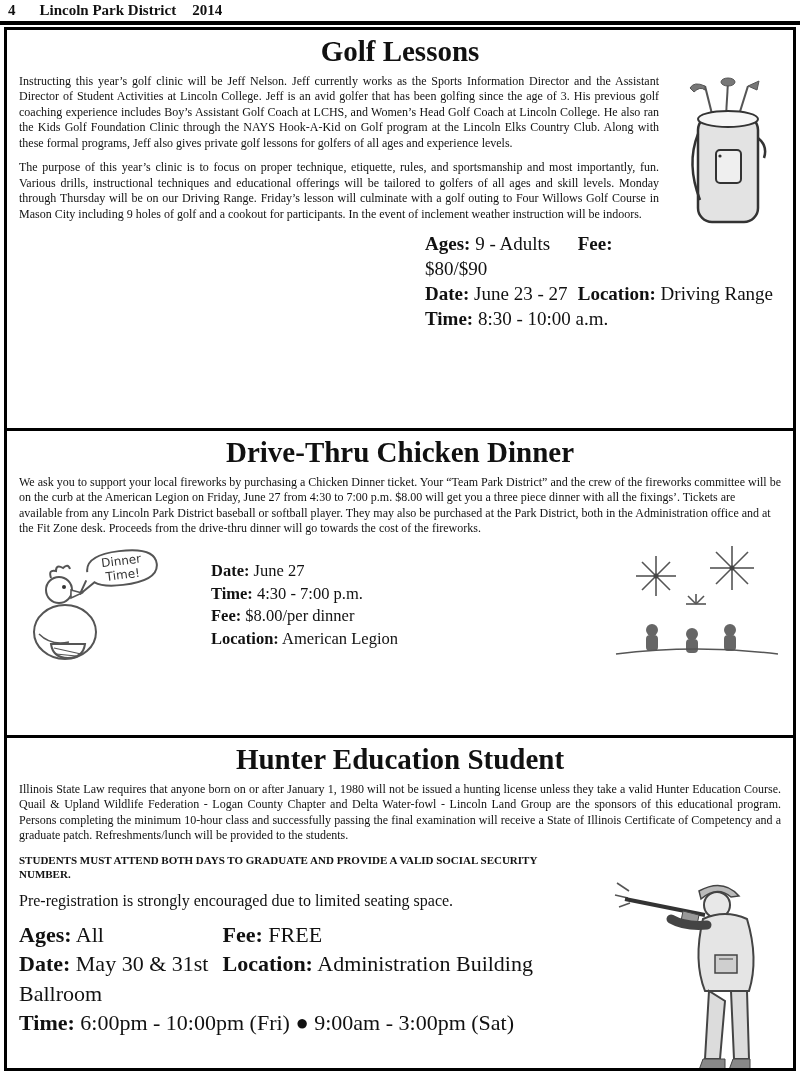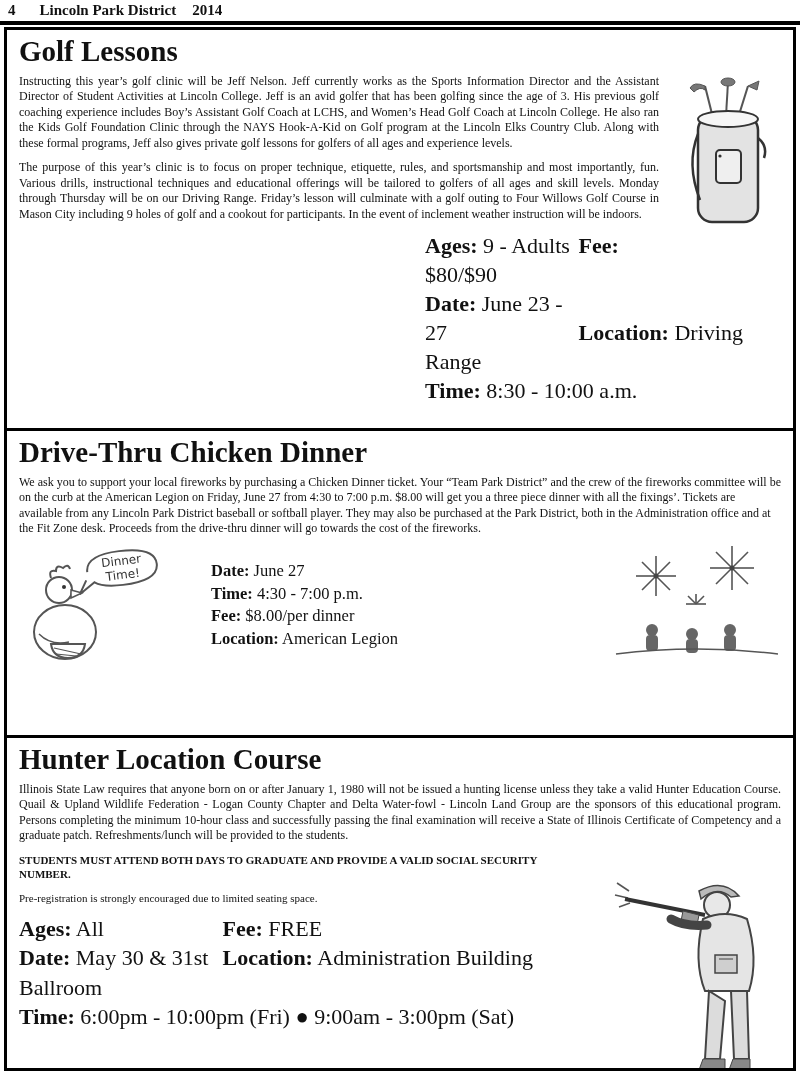--- a/index.html
+++ b/index.html
@@ -10,39 +10,39 @@
   .masthead .num{margin-right:24px}
   .masthead .title{margin-right:16px}
   .rule{height:4px;background:#000;margin:1px 0 2px}
 
   .section{border:3px solid #000;margin:0 4px;padding:4px 12px 2px;overflow:hidden}
   .section + .section{border-top:none}
   #golf-section{height:404px}
   #chicken-section{height:307px}
   #hunter-section{height:333px}
 
-  .sec-title{text-align:left;font-size:29px;font-weight:bold;margin:1px 0 6px}
+  .sec-title{text-align:center;font-size:29px;font-weight:bold;margin:1px 0 6px}
   p.body{font-size:12px;line-height:1.29;margin-bottom:9px}
   .justify{text-align:justify}
 
   .golfbag{float:right;margin:2px 0 6px 10px}
 
-  .golf-details{margin-left:406px;font-size:22px;line-height:1.32;margin-top:2px}
+  .golf-details{margin-left:406px;font-size:19px;line-height:1.32;margin-top:2px}
   .dcol1{display:inline-block;width:148px}
   .hcol1{display:inline-block;width:198px}
   b.lbl{font-weight:bold}
 
   .chicken-bottom{display:flex;align-items:flex-start;margin-top:2px}
   .chicken-art{flex:none;margin-left:2px}
   .chicken-details{flex:none;font-size:16.5px;line-height:1.38;margin-top:14px}
   .fireworks-art{flex:none;margin-left:auto;margin-right:2px}
 
   .hunter-art{float:right;margin:0 0 4px 10px}
   .bold-note{font-weight:bold;font-size:11px;line-height:1.32;max-width:520px;margin:4px 0 10px}
-  .prereg{font-size:11px;margin-bottom:10px}
+  .prereg{font-size:16px;margin-bottom:10px}
   .hunter-details{font-size:22px;line-height:1.34}
 </style>
 </head>
 <body>
 
 <div class="masthead">
   <span class="num">4</span>
   <span class="title">Lincoln Park District</span>
   <span>2014</span>
 </div>
@@ -153,21 +153,21 @@
           <rect x="72" y="93" width="12" height="14" rx="4"></rect>
         <circle cx="116" cy="84" r="6"></circle>
           <rect x="110" y="89" width="12" height="16" rx="4"></rect>
       </g>
       <path d="M2 108 q80 -10 162 0" fill="none" stroke="#555" stroke-width="1.6"></path>
     </svg>
   </div>
 </div>
 
 <div class="section" id="hunter-section">
-  <div class="sec-title">Hunter Location Course</div>
+  <div class="sec-title">Hunter Education Student</div>
 
   <p class="body justify">Illinois State Law requires that anyone born on or after January 1, 1980 will not be issued a hunting license unless they take a valid Hunter Education Course. Quail &amp; Upland Wildlife Federation - Logan County Chapter and Delta Water-fowl - Lincoln Land Group are the sponsors of this educational program. Persons completing the minimum 10-hour class and successfully passing the final examination will receive a State of Illinois Certificate of Competency and a graduate patch.  Refreshments/lunch will be provided to the students.</p>
 
   <svg class="hunter-art" width="168" height="226" viewBox="0 0 168 226">
     <g stroke="#555" stroke-width="1.6">
       <line x1="4" y1="30" x2="16" y2="38"></line>
         <line x1="2" y1="42" x2="15" y2="45"></line>
         <line x1="6" y1="54" x2="17" y2="50"></line>
     </g>
     <line x1="12" y1="46" x2="92" y2="62" stroke="#333" stroke-width="4"></line>

